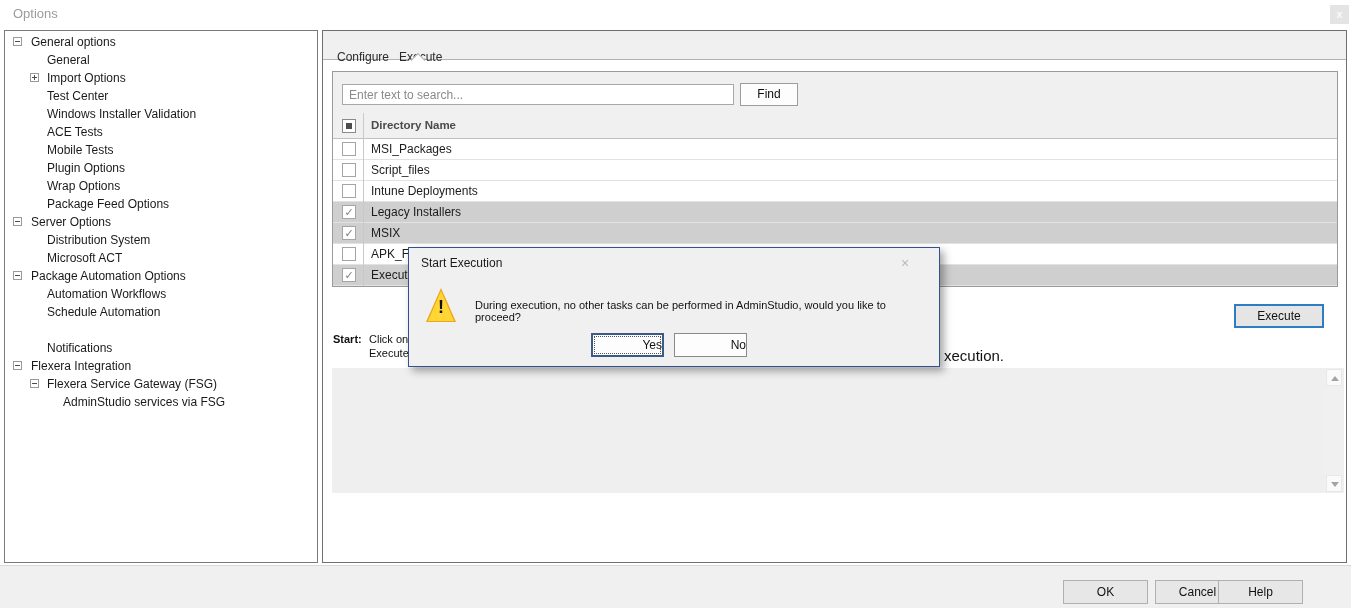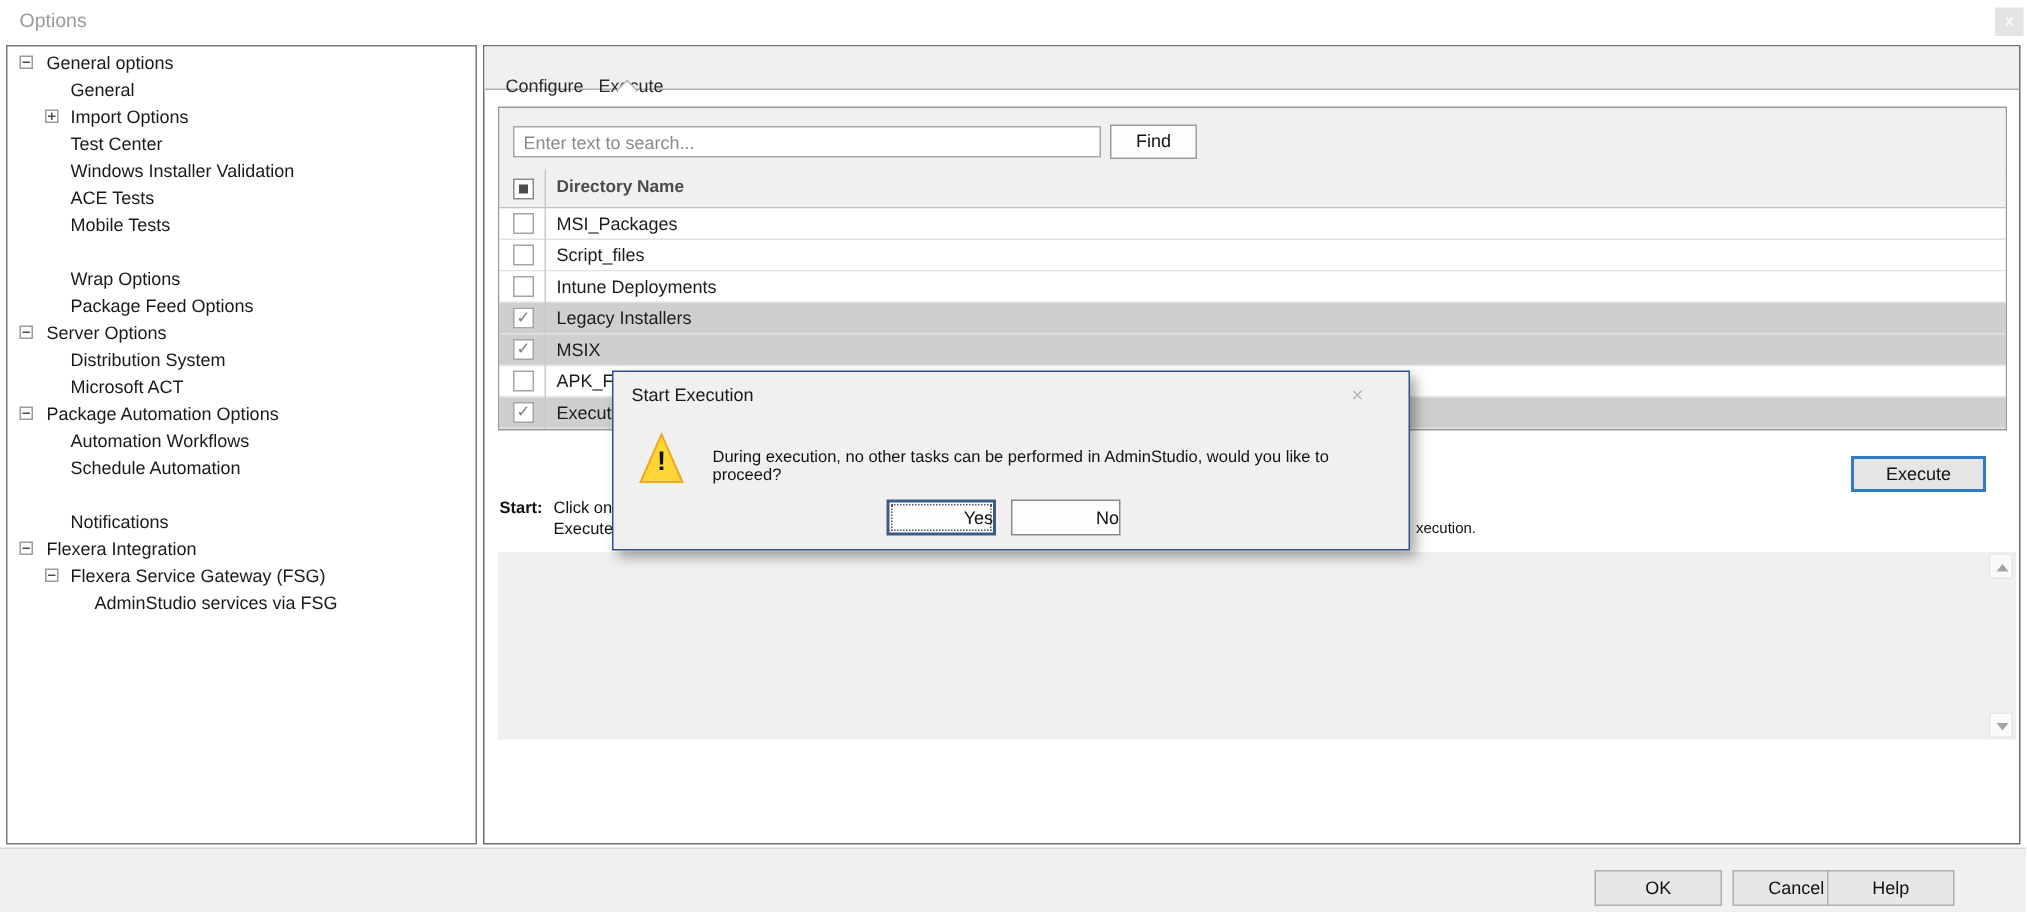--- a/index.html
+++ b/index.html
@@ -45,21 +45,21 @@
         font-size:11px; line-height:12px; text-align:center; color:#7c7c7c; }
   .cb-ind { position:absolute; left:9px; top:6px; width:14px; height:14px; border:1px solid #8a8a8a; background:#fff; }
   .cb-ind::after { content:""; position:absolute; left:3px; top:3px; width:6px; height:6px; background:#4d4d4d; }
 
   .execute-btn { position:absolute; left:911px; top:273px; width:90px; height:24px; background:#e5e5e5; border:2px solid #2e7cc4;
                  font-size:12px; text-align:center; line-height:20px; color:#111; cursor:default; }
 
   .note-label { position:absolute; left:10px; top:302px; font-size:11px; font-weight:bold; color:#111; }
   .note-l1 { position:absolute; left:46px; top:302px; font-size:11px; color:#111; white-space:nowrap; }
   .note-l2 { position:absolute; left:46px; top:316px; font-size:11px; color:#111; white-space:nowrap; }
-  .note-tail { position:absolute; left:621px; top:316px; font-size:10px; color:#111; white-space:nowrap; }
+  .note-tail { position:absolute; left:621px; top:316px; font-size:15px; color:#111; white-space:nowrap; }
 
   .gray-area { position:absolute; left:9px; top:337px; width:1012px; height:125px; background:#efefef; }
   .vscroll { position:absolute; right:1px; top:0; width:18px; height:100%; background:#f0f0f0; }
   .scroll-btn { position:absolute; left:1px; width:16px; height:17px; background:#fafafa; border:1px solid #e7e7e7; }
   .scroll-btn.up { top:1px; } .scroll-btn.down { bottom:1px; }
   .arr { position:absolute; left:4px; width:0; height:0; border-left:4px solid transparent; border-right:4px solid transparent; }
   .arr.up { top:6px; border-bottom:5px solid #a3a3a3; }
   .arr.down { top:6px; border-top:5px solid #a3a3a3; }
 
   
@@ -93,20 +93,21 @@
   <div class="win-close">x</div>
 
   <div class="tree-panel">
       <div class="tree-item" style="top: 2px;"><div class="glyph" style="left: 8px;"></div><span class="lbl" style="margin-left: 24px;">General options</span></div>
       <div class="tree-item" style="top: 20px;"><span class="lbl" style="margin-left: 40px;">General</span></div>
       <div class="tree-item" style="top: 38px;"><div class="glyph plus" style="left: 25px;"></div><span class="lbl" style="margin-left: 40px;">Import Options</span></div>
       <div class="tree-item" style="top: 56px;"><span class="lbl" style="margin-left: 40px;">Test Center</span></div>
       <div class="tree-item" style="top: 74px;"><span class="lbl" style="margin-left: 40px;">Windows Installer Validation</span></div>
       <div class="tree-item" style="top: 92px;"><span class="lbl" style="margin-left: 40px;">ACE Tests</span></div>
       <div class="tree-item" style="top: 110px;"><span class="lbl" style="margin-left: 40px;">Mobile Tests</span></div>
+      <div class="tree-item" style="top: 128px;"><span class="lbl" style="margin-left: 40px;">Plugin Options</span></div>
       <div class="tree-item" style="top: 146px;"><span class="lbl" style="margin-left: 40px;">Wrap Options</span></div>
       <div class="tree-item" style="top: 164px;"><span class="lbl" style="margin-left: 40px;">Package Feed Options</span></div>
       <div class="tree-item" style="top: 182px;"><div class="glyph" style="left: 8px;"></div><span class="lbl" style="margin-left: 24px;">Server Options</span></div>
       <div class="tree-item" style="top: 200px;"><span class="lbl" style="margin-left: 40px;">Distribution System</span></div>
       <div class="tree-item" style="top: 218px;"><span class="lbl" style="margin-left: 40px;">Microsoft ACT</span></div>
       <div class="tree-item" style="top: 236px;"><div class="glyph" style="left: 8px;"></div><span class="lbl" style="margin-left: 24px;">Package Automation Options</span></div>
       <div class="tree-item" style="top: 254px;"><span class="lbl" style="margin-left: 40px;">Automation Workflows</span></div>
       <div class="tree-item" style="top: 272px;"><span class="lbl" style="margin-left: 40px;">Schedule Automation</span></div>
       <div class="tree-item" style="top: 308px;"><span class="lbl" style="margin-left: 40px;">Notifications</span></div>
       <div class="tree-item" style="top: 326px;"><div class="glyph" style="left: 8px;"></div><span class="lbl" style="margin-left: 24px;">Flexera Integration</span></div>

